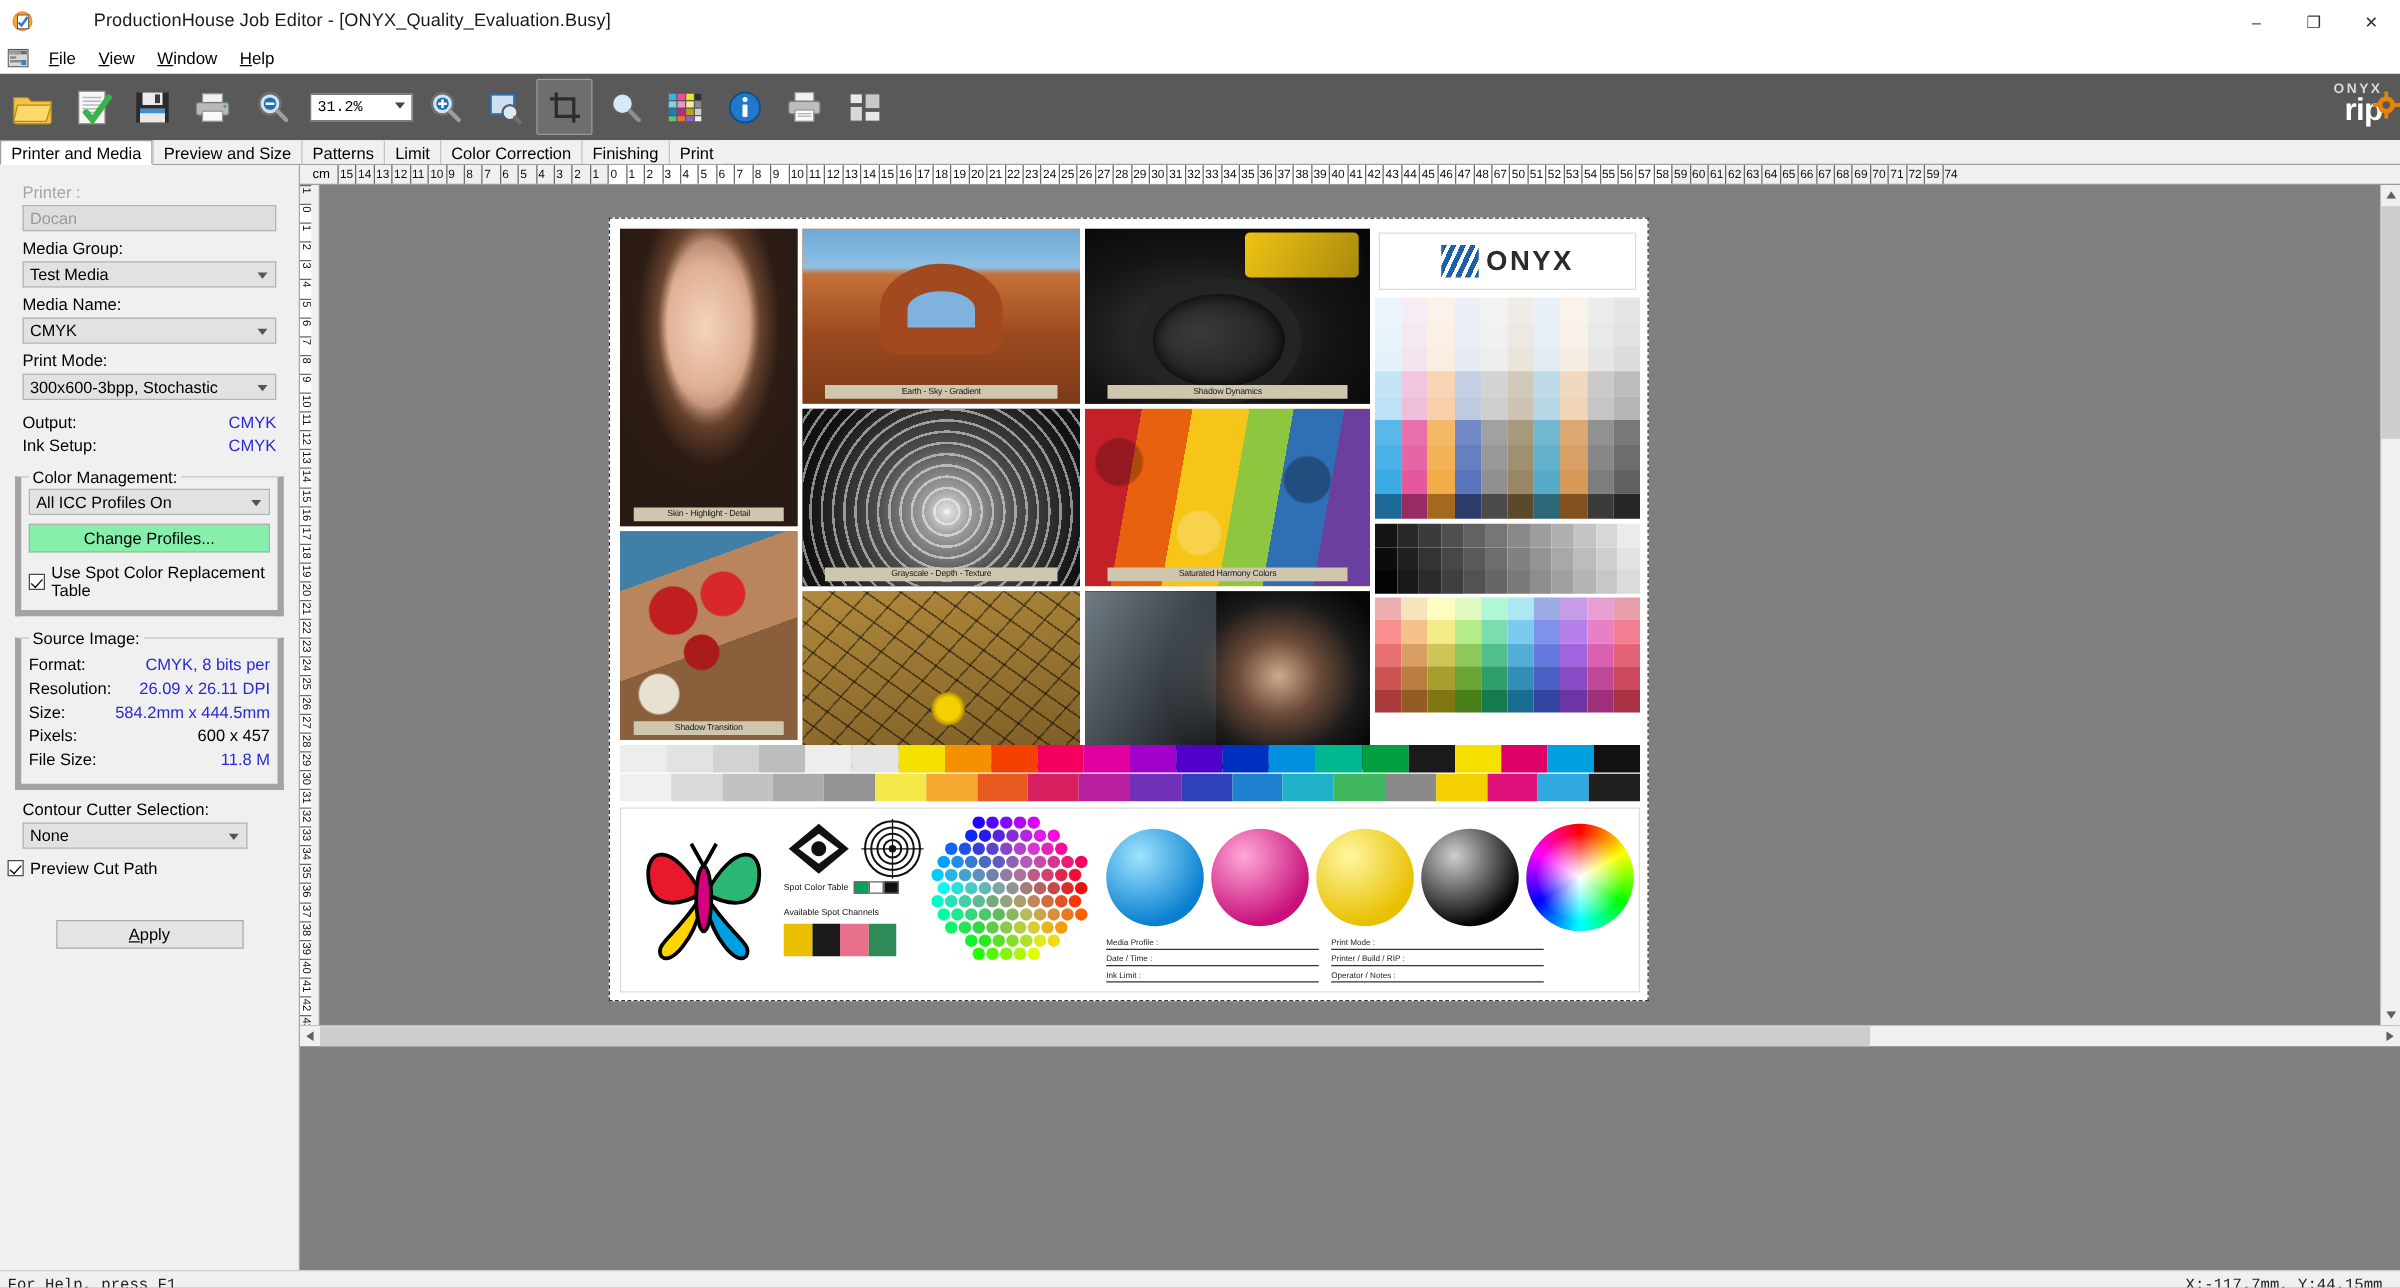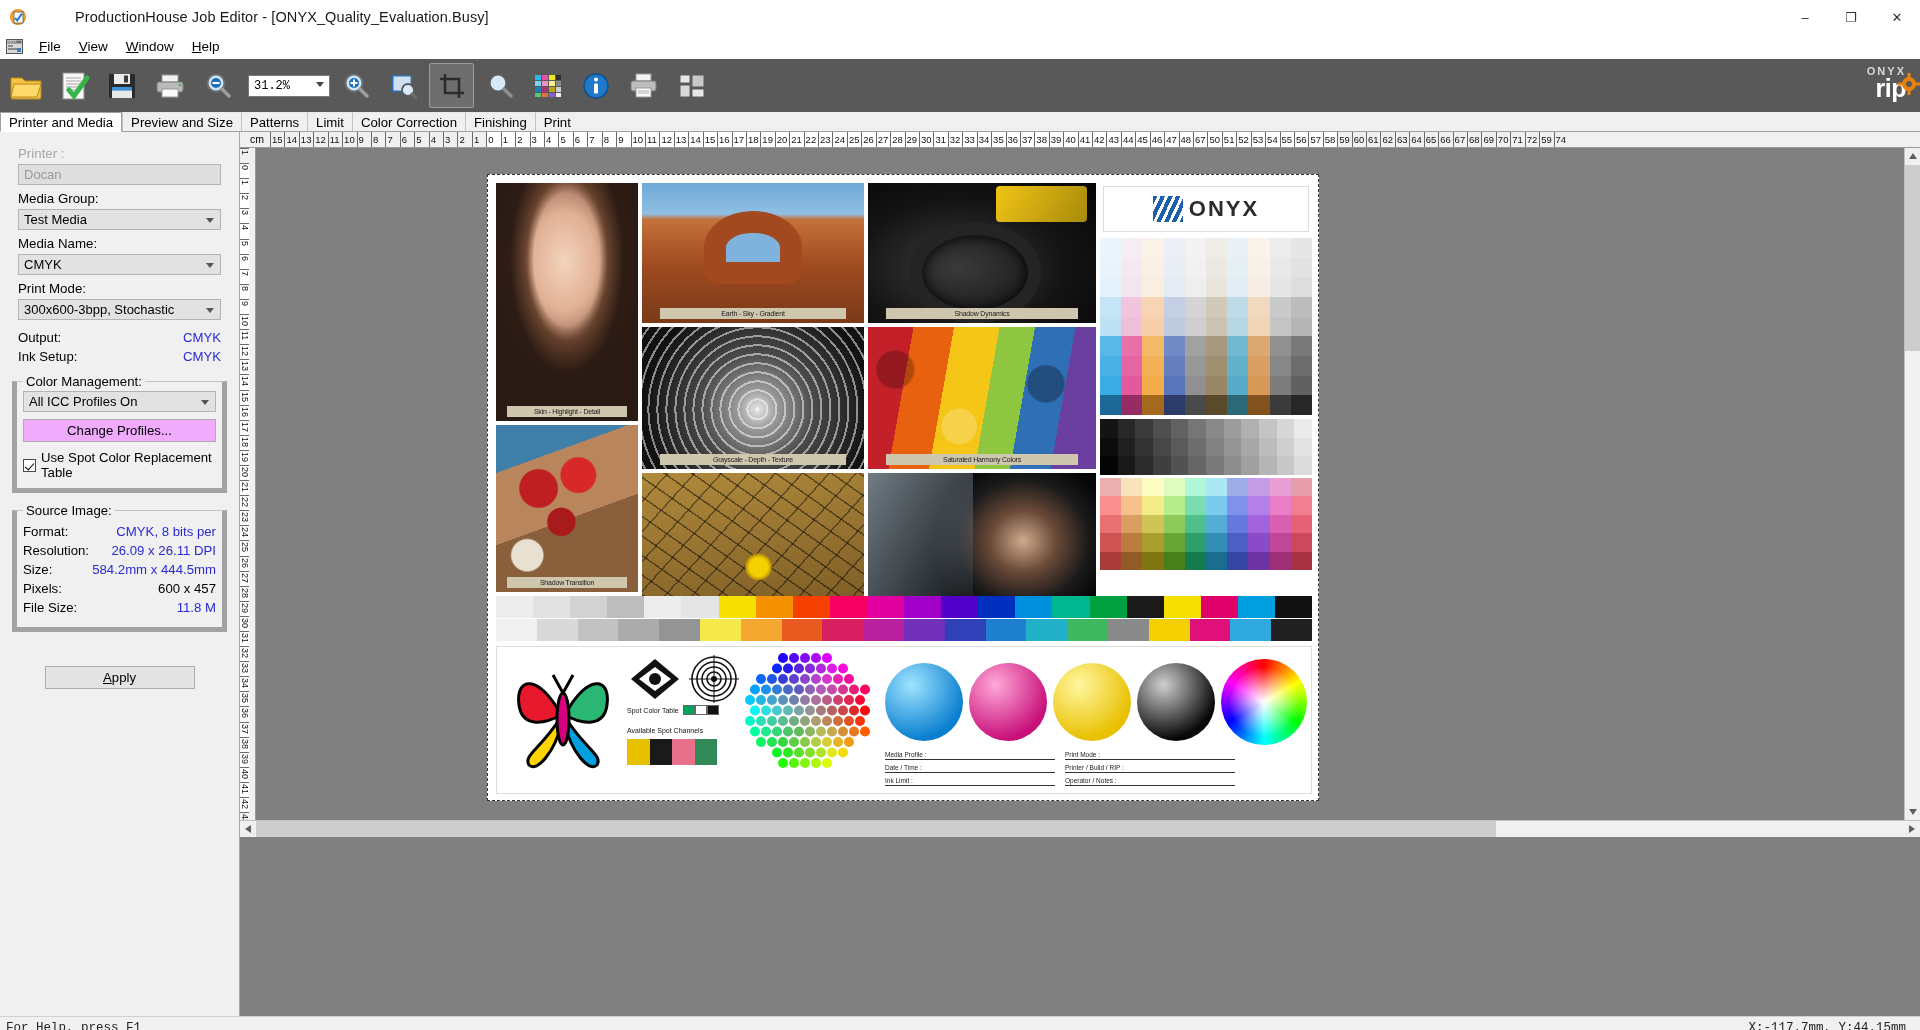--- a/index.html
+++ b/index.html
@@ -64,21 +64,21 @@
            position:relative; font-size:13px; padding-left:5px; }
   .combo.disabled { color:#9a9a9a; background:#dedede; }
   .combo .ca { position:absolute; right:6px; top:8px; width:0;height:0;
       border-left:4px solid transparent;border-right:4px solid transparent;border-top:5px solid #555;}
   .kv { display:flex; justify-content:space-between; font-size:13.2px; margin:4px 0;}
   .kv .v { color:#2a2ad0; }
   .kv .v.blk { color:#000; }
   fieldset.grp { border:5px solid #a3a3a3; border-top:1px solid #c4c4c4; margin:10px 12px 0 12px;
                  padding:2px 6px 8px 6px; }
   fieldset.grp legend { font-size:13.2px; padding:0 3px; }
-  .btn { height:23px; background:#f0abfc; border:1px solid #adadad; display:flex;
+  .btn { height:23px; background:#86efac; border:1px solid #adadad; display:flex;
          align-items:center; justify-content:center; font-size:13.2px; }
   .chk { display:flex; align-items:center; font-size:13.2px; margin-top:8px; }
   .chkbox { width:13px;height:13px;border:1px solid #4a4a4a;background:#fff;margin-right:5px;
             position:relative; flex:0 0 auto;}
   .chkbox:after { content:""; position:absolute; left:3px; top:1px; width:4px; height:8px;
                   border:solid #000; border-width:0 1.6px 1.6px 0; transform:rotate(42deg); }
   #apply-btn { width:150px; height:23px; margin:34px auto 0 auto; background:#e4e4e4;
                border:1px solid #adadad; display:flex; align-items:center; justify-content:center;
                font-size:13.2px; }
   #apply-btn u { text-decoration:underline; }
@@ -399,20 +399,31 @@
       <div class="kv">
         <span>Pixels:</span>
         <span class="v blk">600 x 457</span>
       </div>
       <div class="kv">
         <span>File Size:</span>
         <span class="v">11.8 M</span>
       </div>
     </fieldset>
 
+    <div class="lp" style="margin-top:8px;">
+      <div class="lbl">Contour Cutter Selection:</div>
+      <div class="combo" style="width:180px;">
+        <span>None</span>
+        <span class="ca"></span>
+      </div>
+      <div class="chk" style="margin-left:-12px;">
+        <span class="chkbox"></span>
+        <span>Preview Cut Path</span>
+      </div>
+    </div>
 
     <div id="apply-btn">
       <u>A</u>
         <span>pply</span>
     </div>
   </div>
 
   <div id="workarea">
 
     <div id="hruler">

